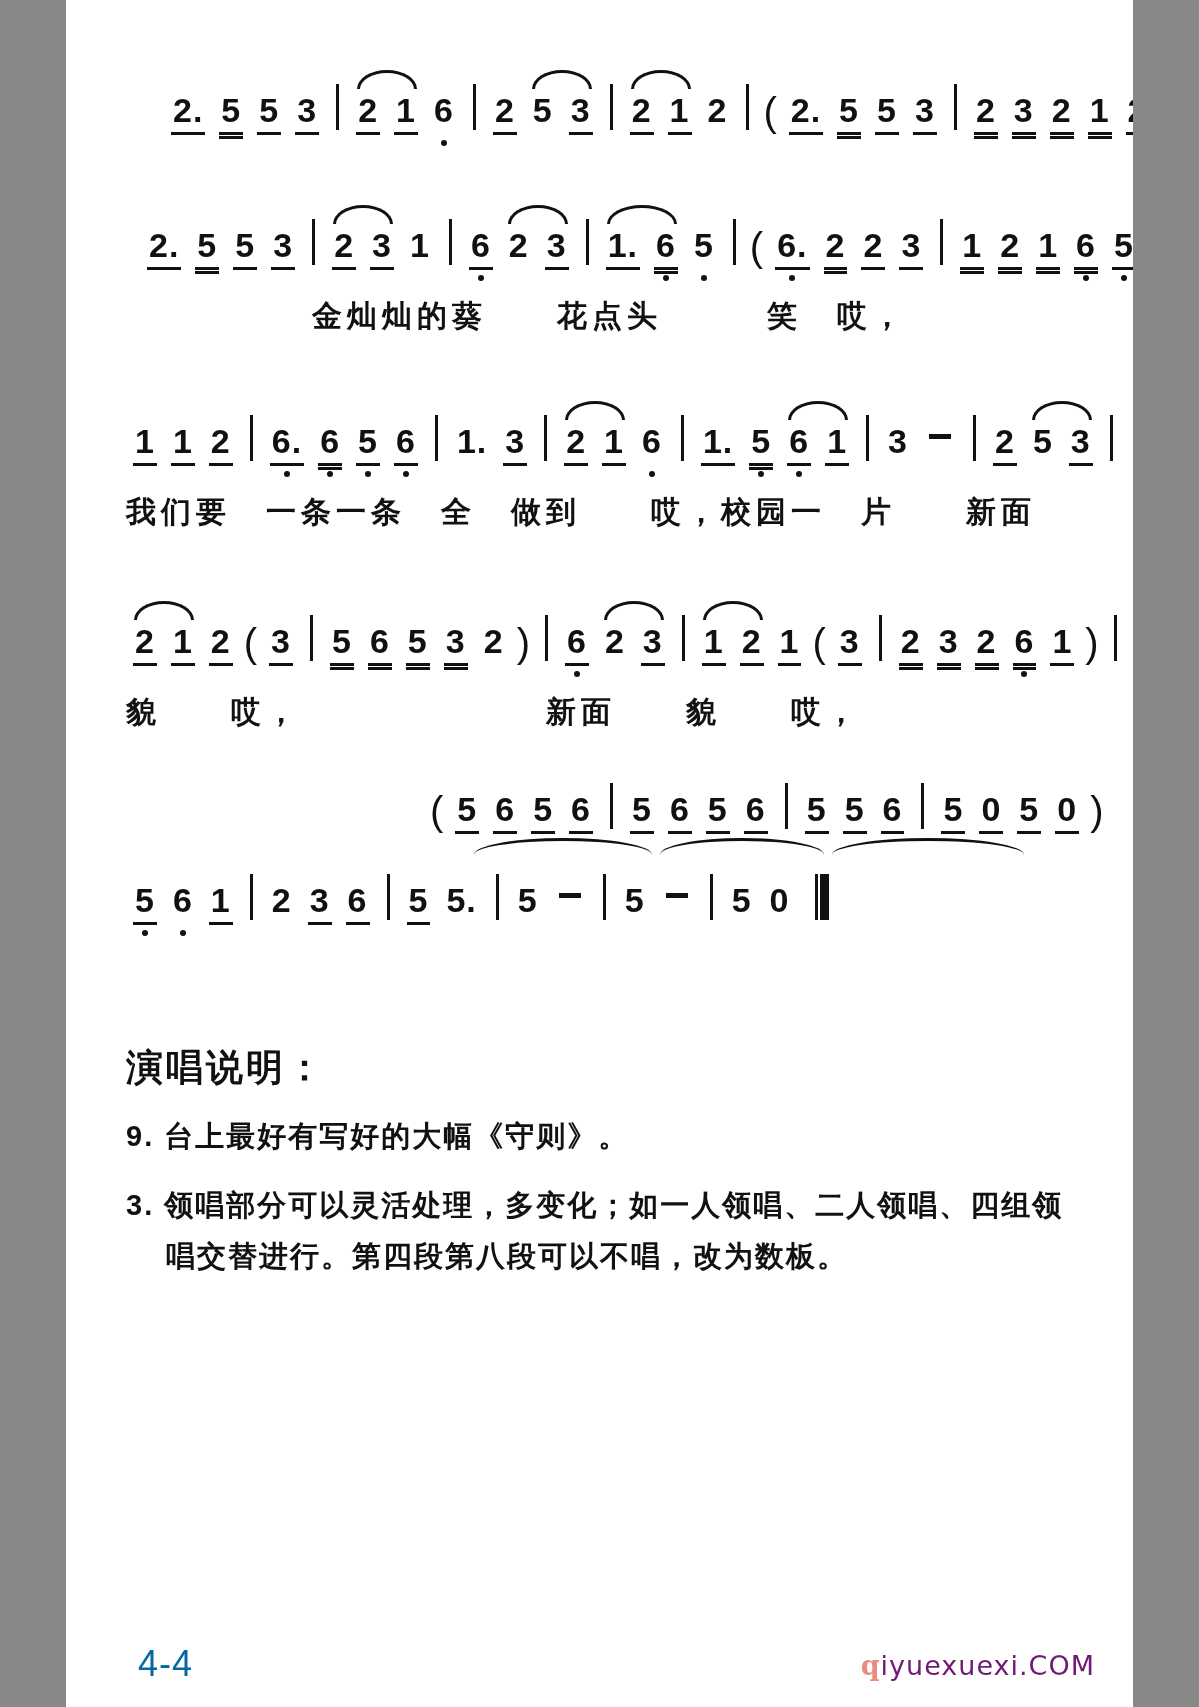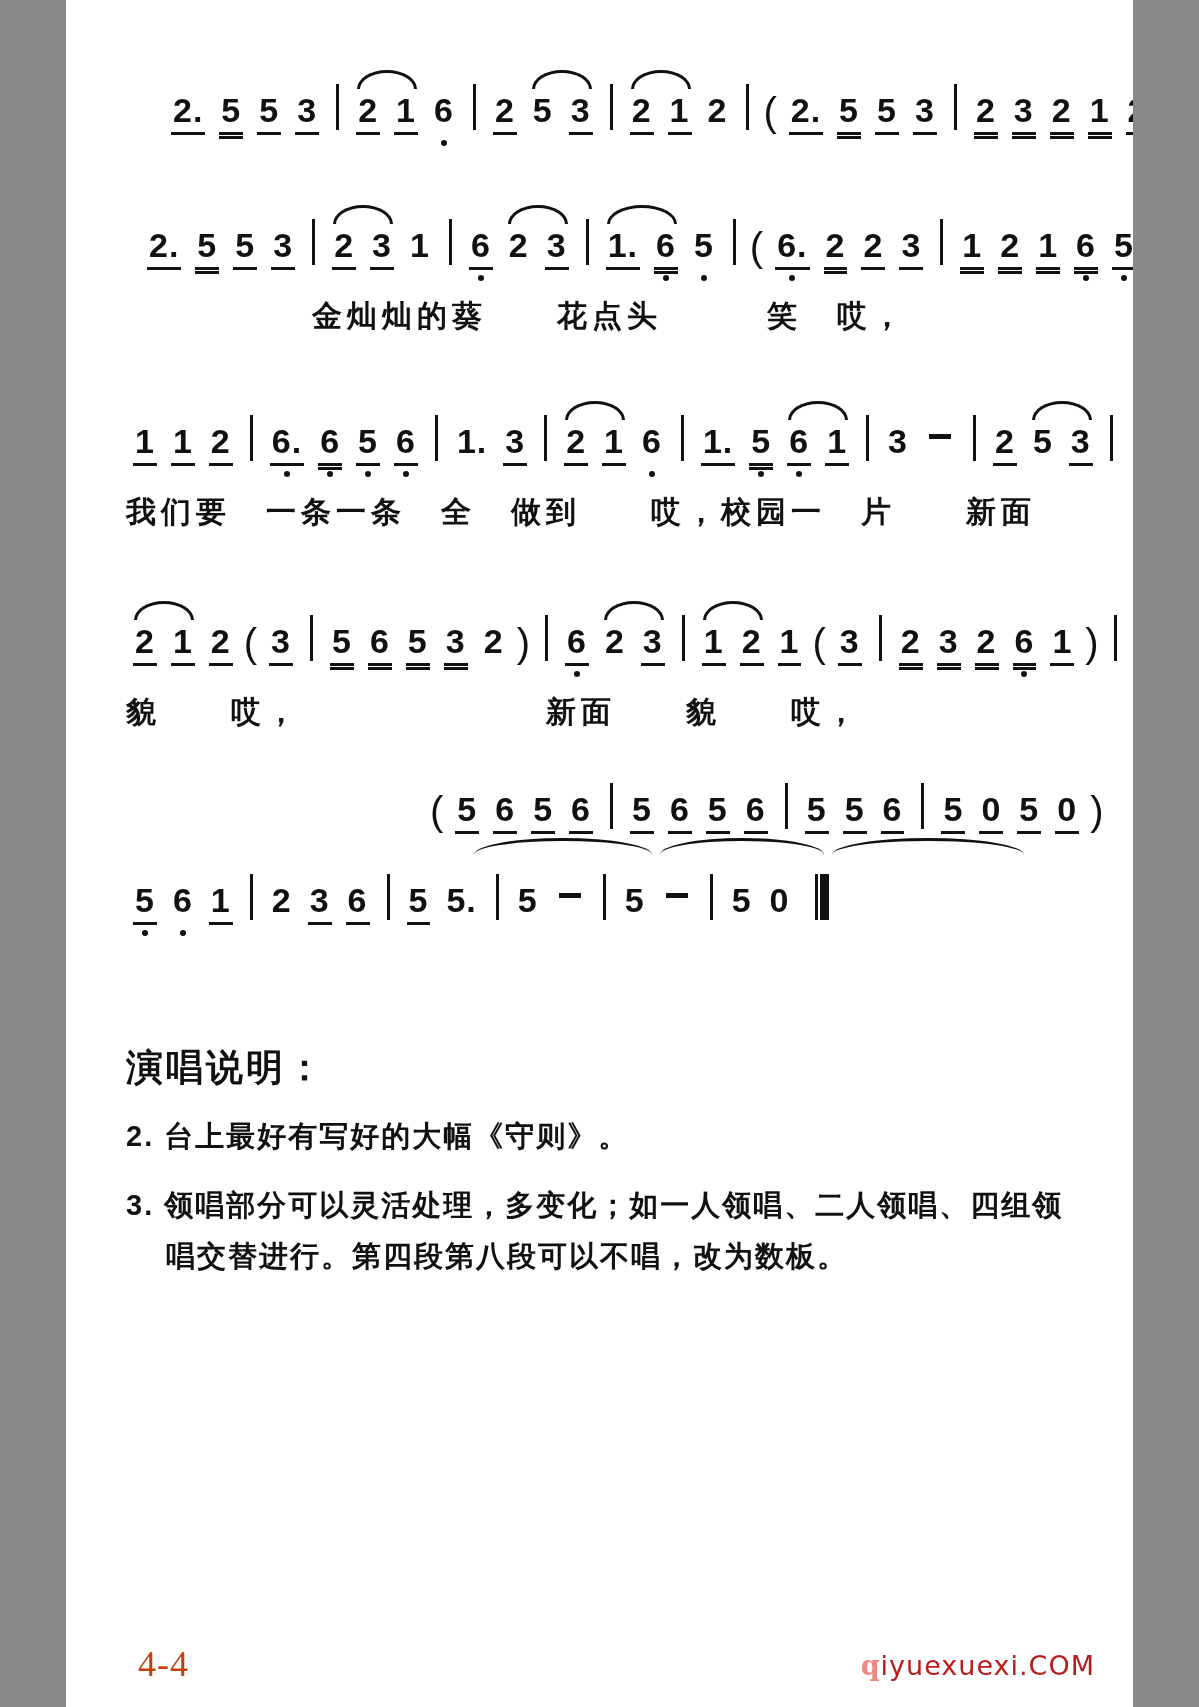--- a/index.html
+++ b/index.html
@@ -84,21 +84,21 @@
   .perf-item{
     font-size:29px;letter-spacing:2px;line-height:1.75;
     margin-top:18px;
     padding-left:40px;text-indent:-40px;
     max-width:1080px;
   }
   
   .page-number{
     position:absolute;left:72px;bottom:22px;
     font-size:36px;font-weight:normal;letter-spacing:1px;
-    font-family:Liberation Serif, serif;color:#c2410c;
+    font-family:Liberation Sans, sans-serif;color:#0369a1;
   }
   .watermark{
     position:absolute;right:38px;bottom:26px;
     font-size:27px;letter-spacing:1px;
     font-family:"DejaVu Sans", sans-serif;
   }
   .watermark .wm-prefix{font-weight:bold;font-family:"DejaVu Serif", serif;}
 </style>
 </head>
 <body>
@@ -129,23 +129,23 @@
     <div class="braces-row">
       <div class="tie-brace brace1"></div>
       <div class="tie-brace brace2"></div>
       <div class="tie-brace brace3"></div>
     </div>
     <div class="notes-row" style="padding-top:6px;"><span class="note u1">5<i class="lodot"></i></span><span class="note">6<i class="lodot"></i></span><span class="note u1">1</span><span class="bar"></span><span class="note">2</span><span class="note u1">3</span><span class="note u1">6</span><span class="bar"></span><span class="note u1">5</span><span class="note">5.</span><span class="bar"></span><span class="note">5</span><span class="note dash"></span><span class="bar"></span><span class="note">5</span><span class="note dash"></span><span class="bar"></span><span class="note">5</span><span class="note">0</span><span class="dblbar"></span></div>
   </div>
 
   <div class="perf">
     <div class="perf-title">演唱说明：</div>
-    <div class="perf-item">2. 台上最好有写好的大幅《守则》。</div>
+    <div class="perf-item">9. 台上最好有写好的大幅《守则》。</div>
     <div class="perf-item">3. 领唱部分可以灵活处理，多变化；如一人领唱、二人领唱、四组领唱交替进行。第四段第八段可以不唱，改为数板。</div>
   </div>
 
   <div class="page-number">4-4</div>
 
   <div class="watermark">
-    <span class="wm-prefix" style="color: rgb(238, 138, 132);">q</span><span class="wm-text" style="color: #b91c1c;">iyuexuexi.COM</span>
+    <span class="wm-prefix" style="color: rgb(238, 138, 132);">q</span><span class="wm-text" style="color: #701a75;">iyuexuexi.COM</span>
   </div>
 
 </div>
 
 </body></html>

